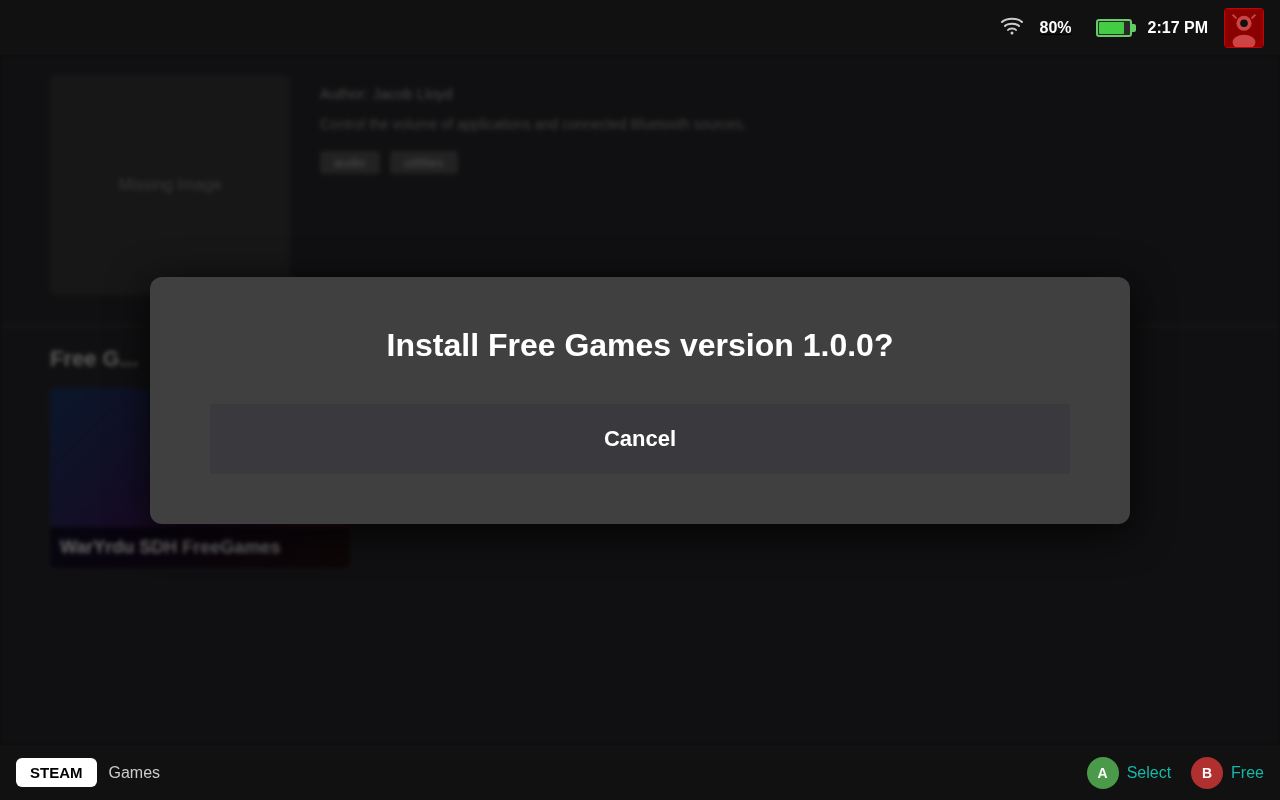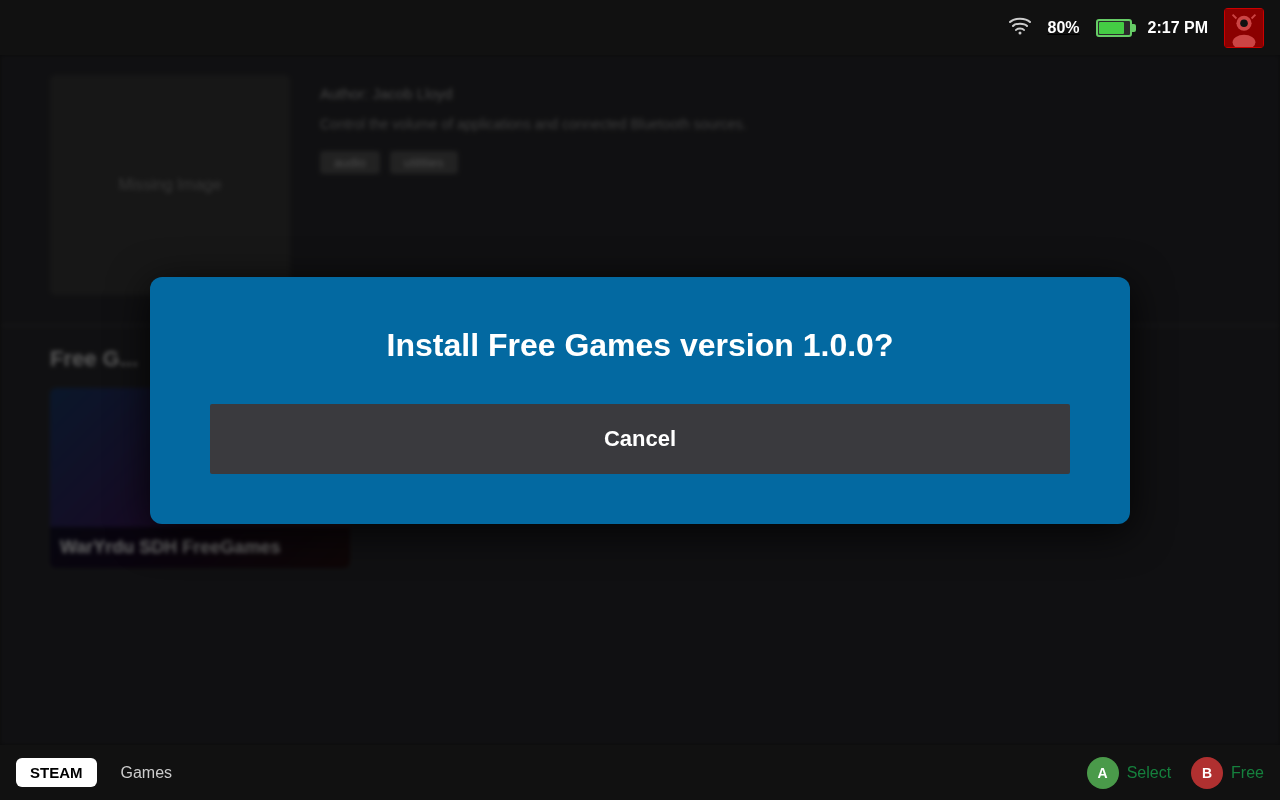--- a/index.html
+++ b/index.html
@@ -30,21 +30,21 @@
     }
 
     .status-wifi {
       color: #ccc;
       font-size: 20px;
     }
 
     .status-battery-group {
       display: flex;
       align-items: flex-end;
-      gap: 16px;
+      gap: 24px;
       text-decoration: underline;
     }
 
     .status-battery-pct {
       color: #fff;
       font-size: 16px;
       font-weight: 600;
     }
 
     .battery-icon {
@@ -238,21 +238,21 @@
       bottom: 55px;
       background: rgba(0, 0, 0, 0.6);
       z-index: 20;
       display: flex;
       align-items: center;
       justify-content: center;
     }
 
     
     .dialog {
-      background: #0369a1;
+      background: #404040;
       border-radius: 12px;
       padding: 50px 60px 50px 60px;
       width: 980px;
       max-width: 90%;
       box-shadow: 0 8px 40px rgba(0,0,0,0.8);
       display: flex;
       flex-direction: column;
       align-items: center;
       gap: 40px;
     }
@@ -307,21 +307,21 @@
       display: flex;
       align-items: center;
       justify-content: space-between;
       padding: 0 16px;
       z-index: 30;
     }
 
     .bottom-left {
       display: flex;
       align-items: center;
-      gap: 24px;
+      gap: 12px;
     }
 
     .steam-btn {
       background: #fff;
       color: #000;
       border: none;
       border-radius: 6px;
       padding: 6px 14px;
       font-size: 15px;
       font-weight: 700;
@@ -359,21 +359,21 @@
 
     .gamepad-a {
       background: #4a9a4a;
     }
 
     .gamepad-b {
       background: #b03030;
     }
 
     .gamepad-label {
-      color: #15803d;
+      color: #14b8a6;
       font-size: 16px;
     }
   </style>
 </head>
 <body>
 
 <div class="status-bar">
   <span class="status-wifi">
     <svg width="24" height="20" viewBox="0 0 24 20" fill="none">
       <path d="M2 7 C6.5 2.5 17.5 2.5 22 7" stroke="#ccc" stroke-width="2" fill="none" stroke-linecap="round"></path>

